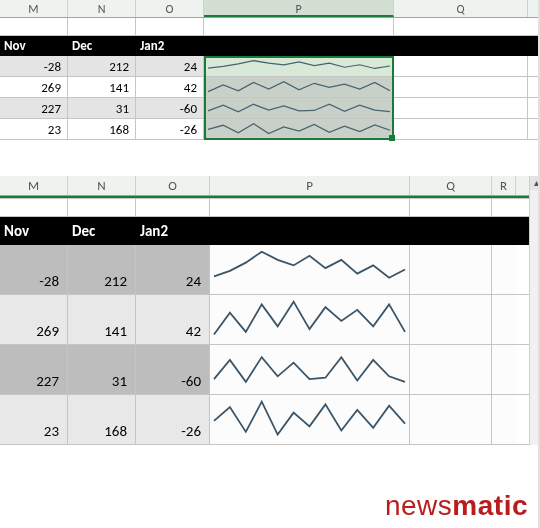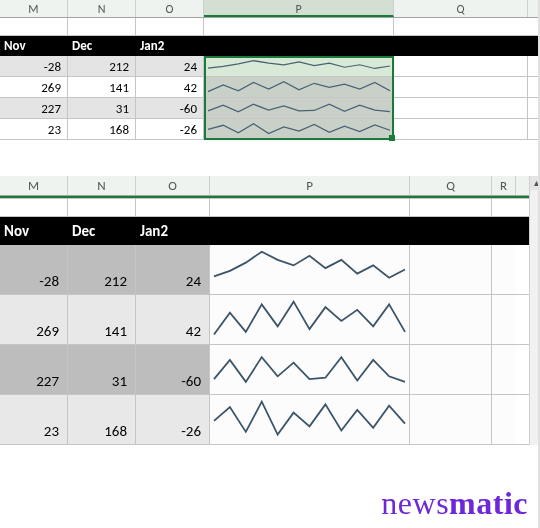--- a/index.html
+++ b/index.html
@@ -189,24 +189,24 @@
     font-size:10px;
     line-height:14px;
     color:#555;
   }
 
   
   .watermark {
     position:absolute;
     right:12px;
     bottom:6px;
-    font-family: Liberation Serif, serif;
-    font-size:32px;
+    font-family: Liberation Sans, sans-serif;
+    font-size:28px;
     letter-spacing:0.5px;
-    color:#6d28d9;
+    color:#b91c1c;
     font-weight:400;
   }
   .watermark .bold { font-weight:700; }
 
   
   .right-fade {
     position:absolute;
     top:0; right:0; width:2px; height:528px;
     background:#e0e0e0;
   }

